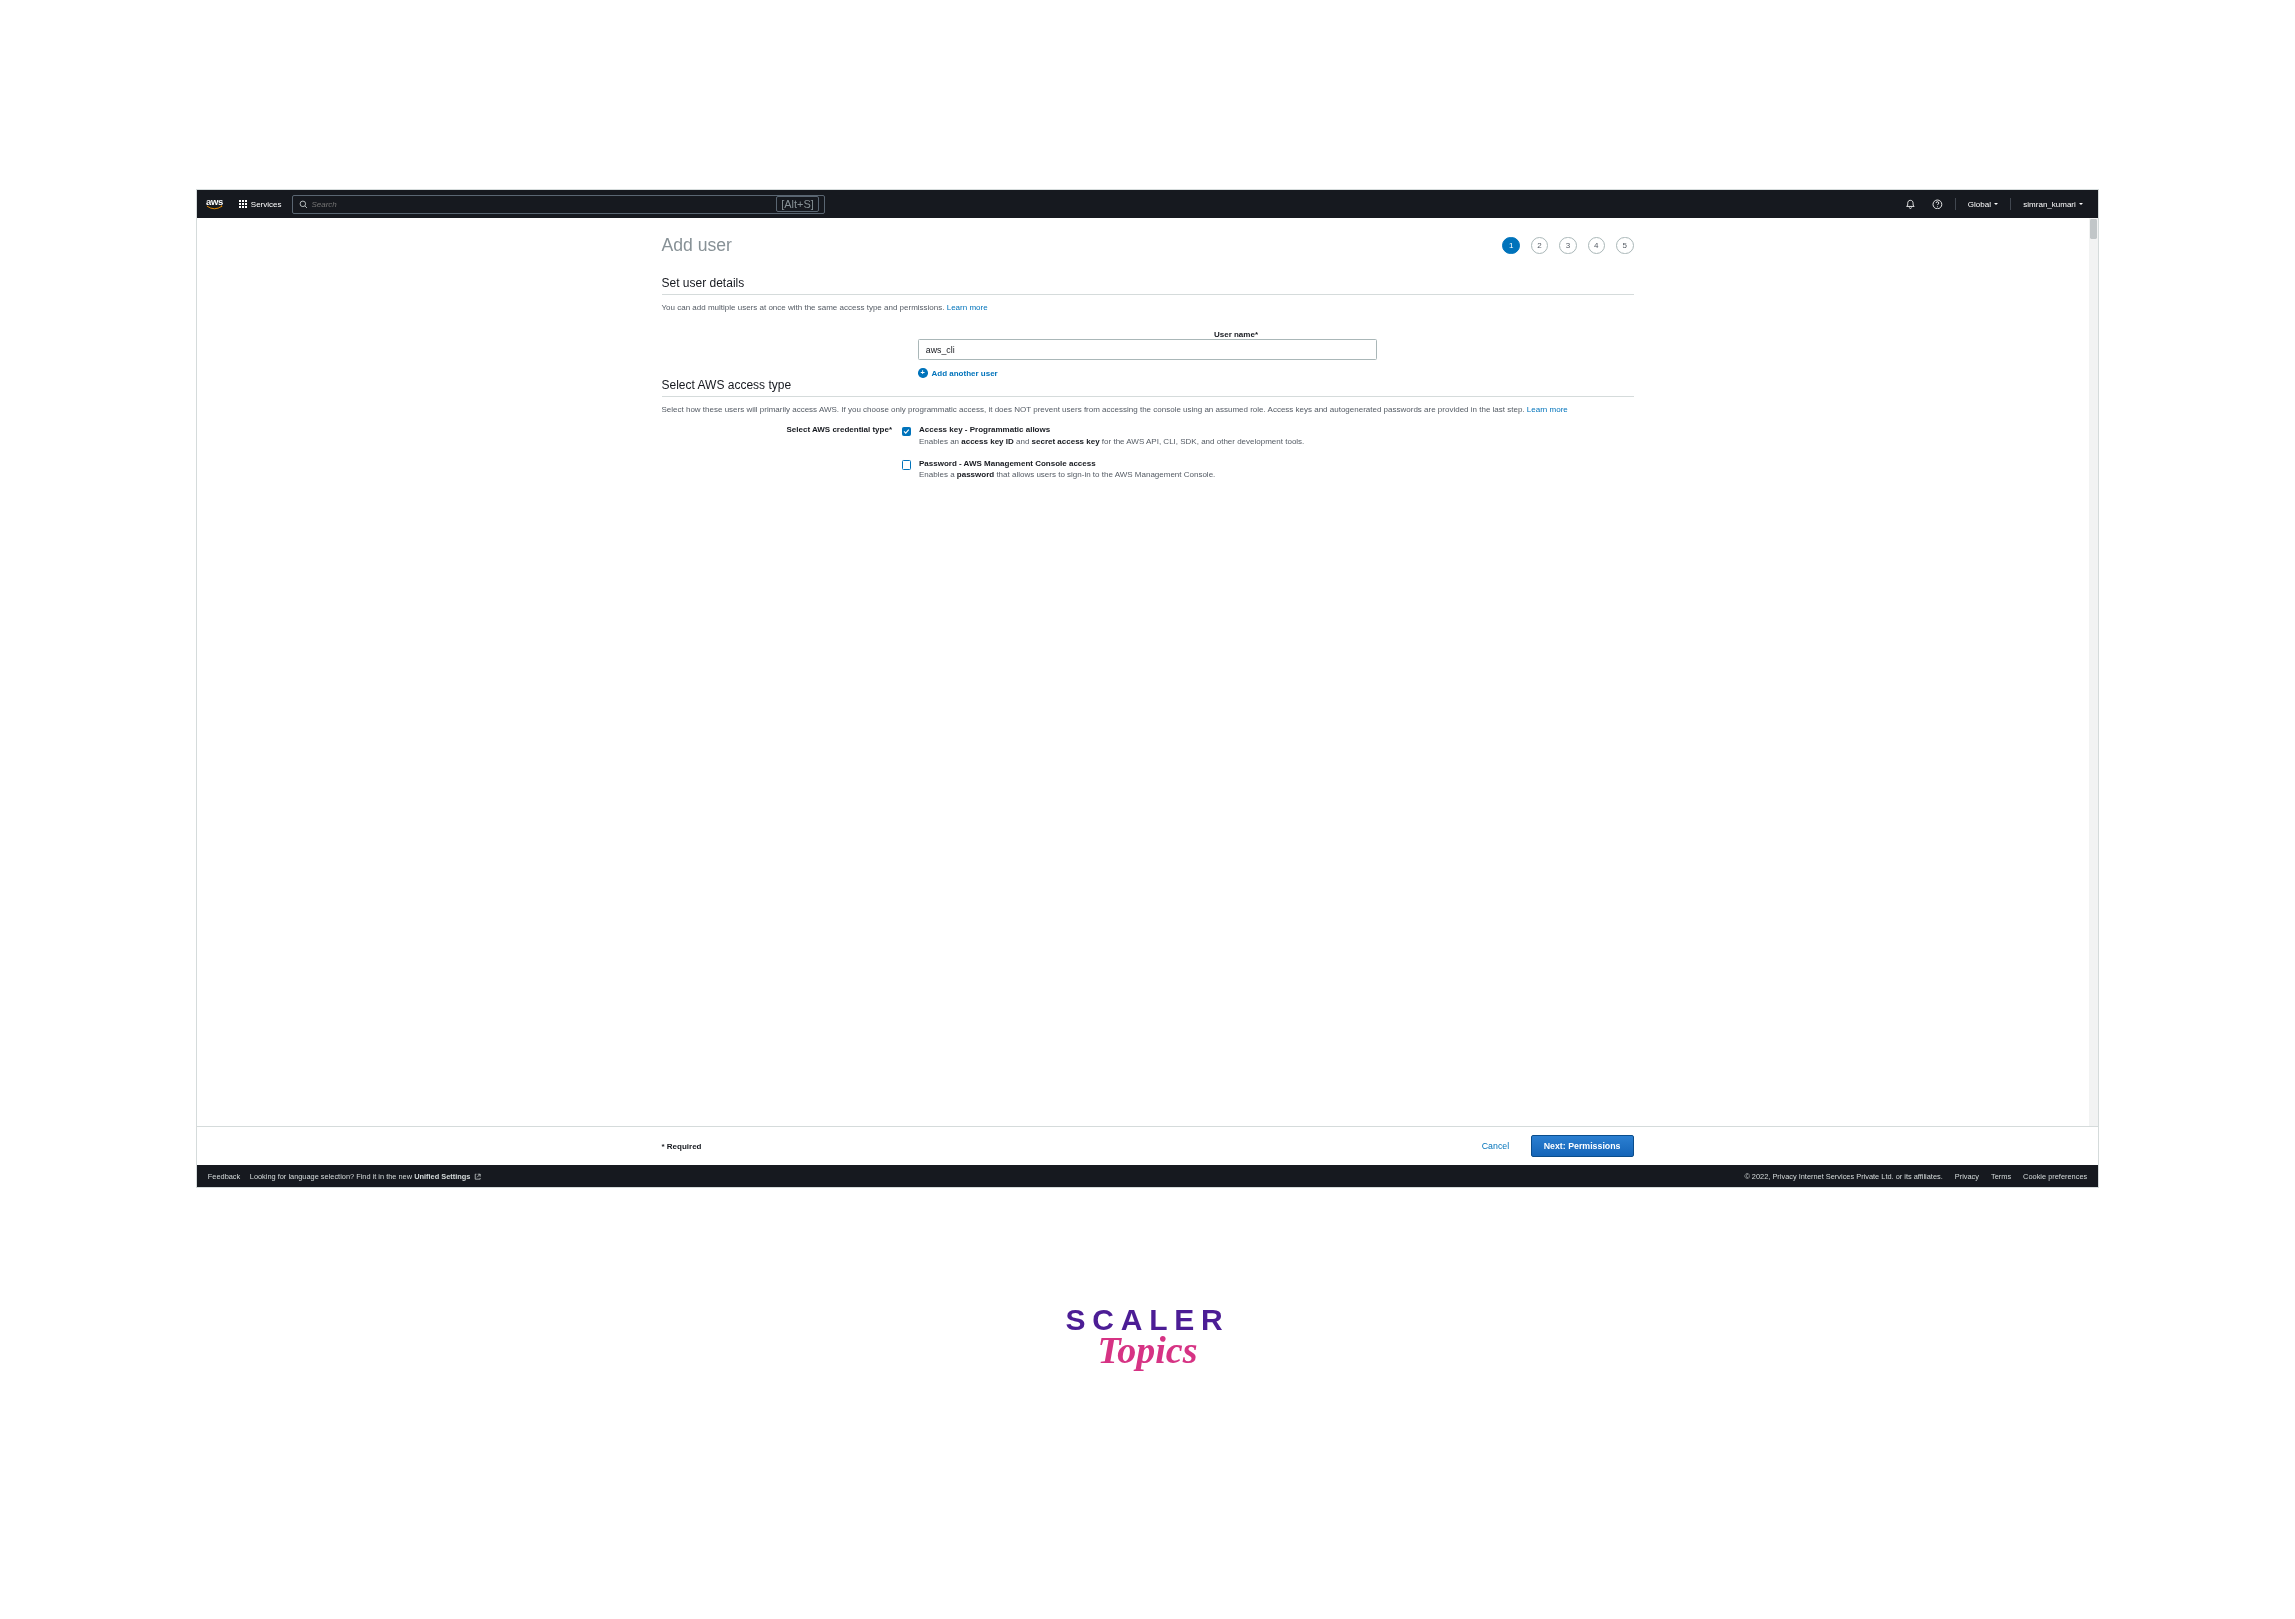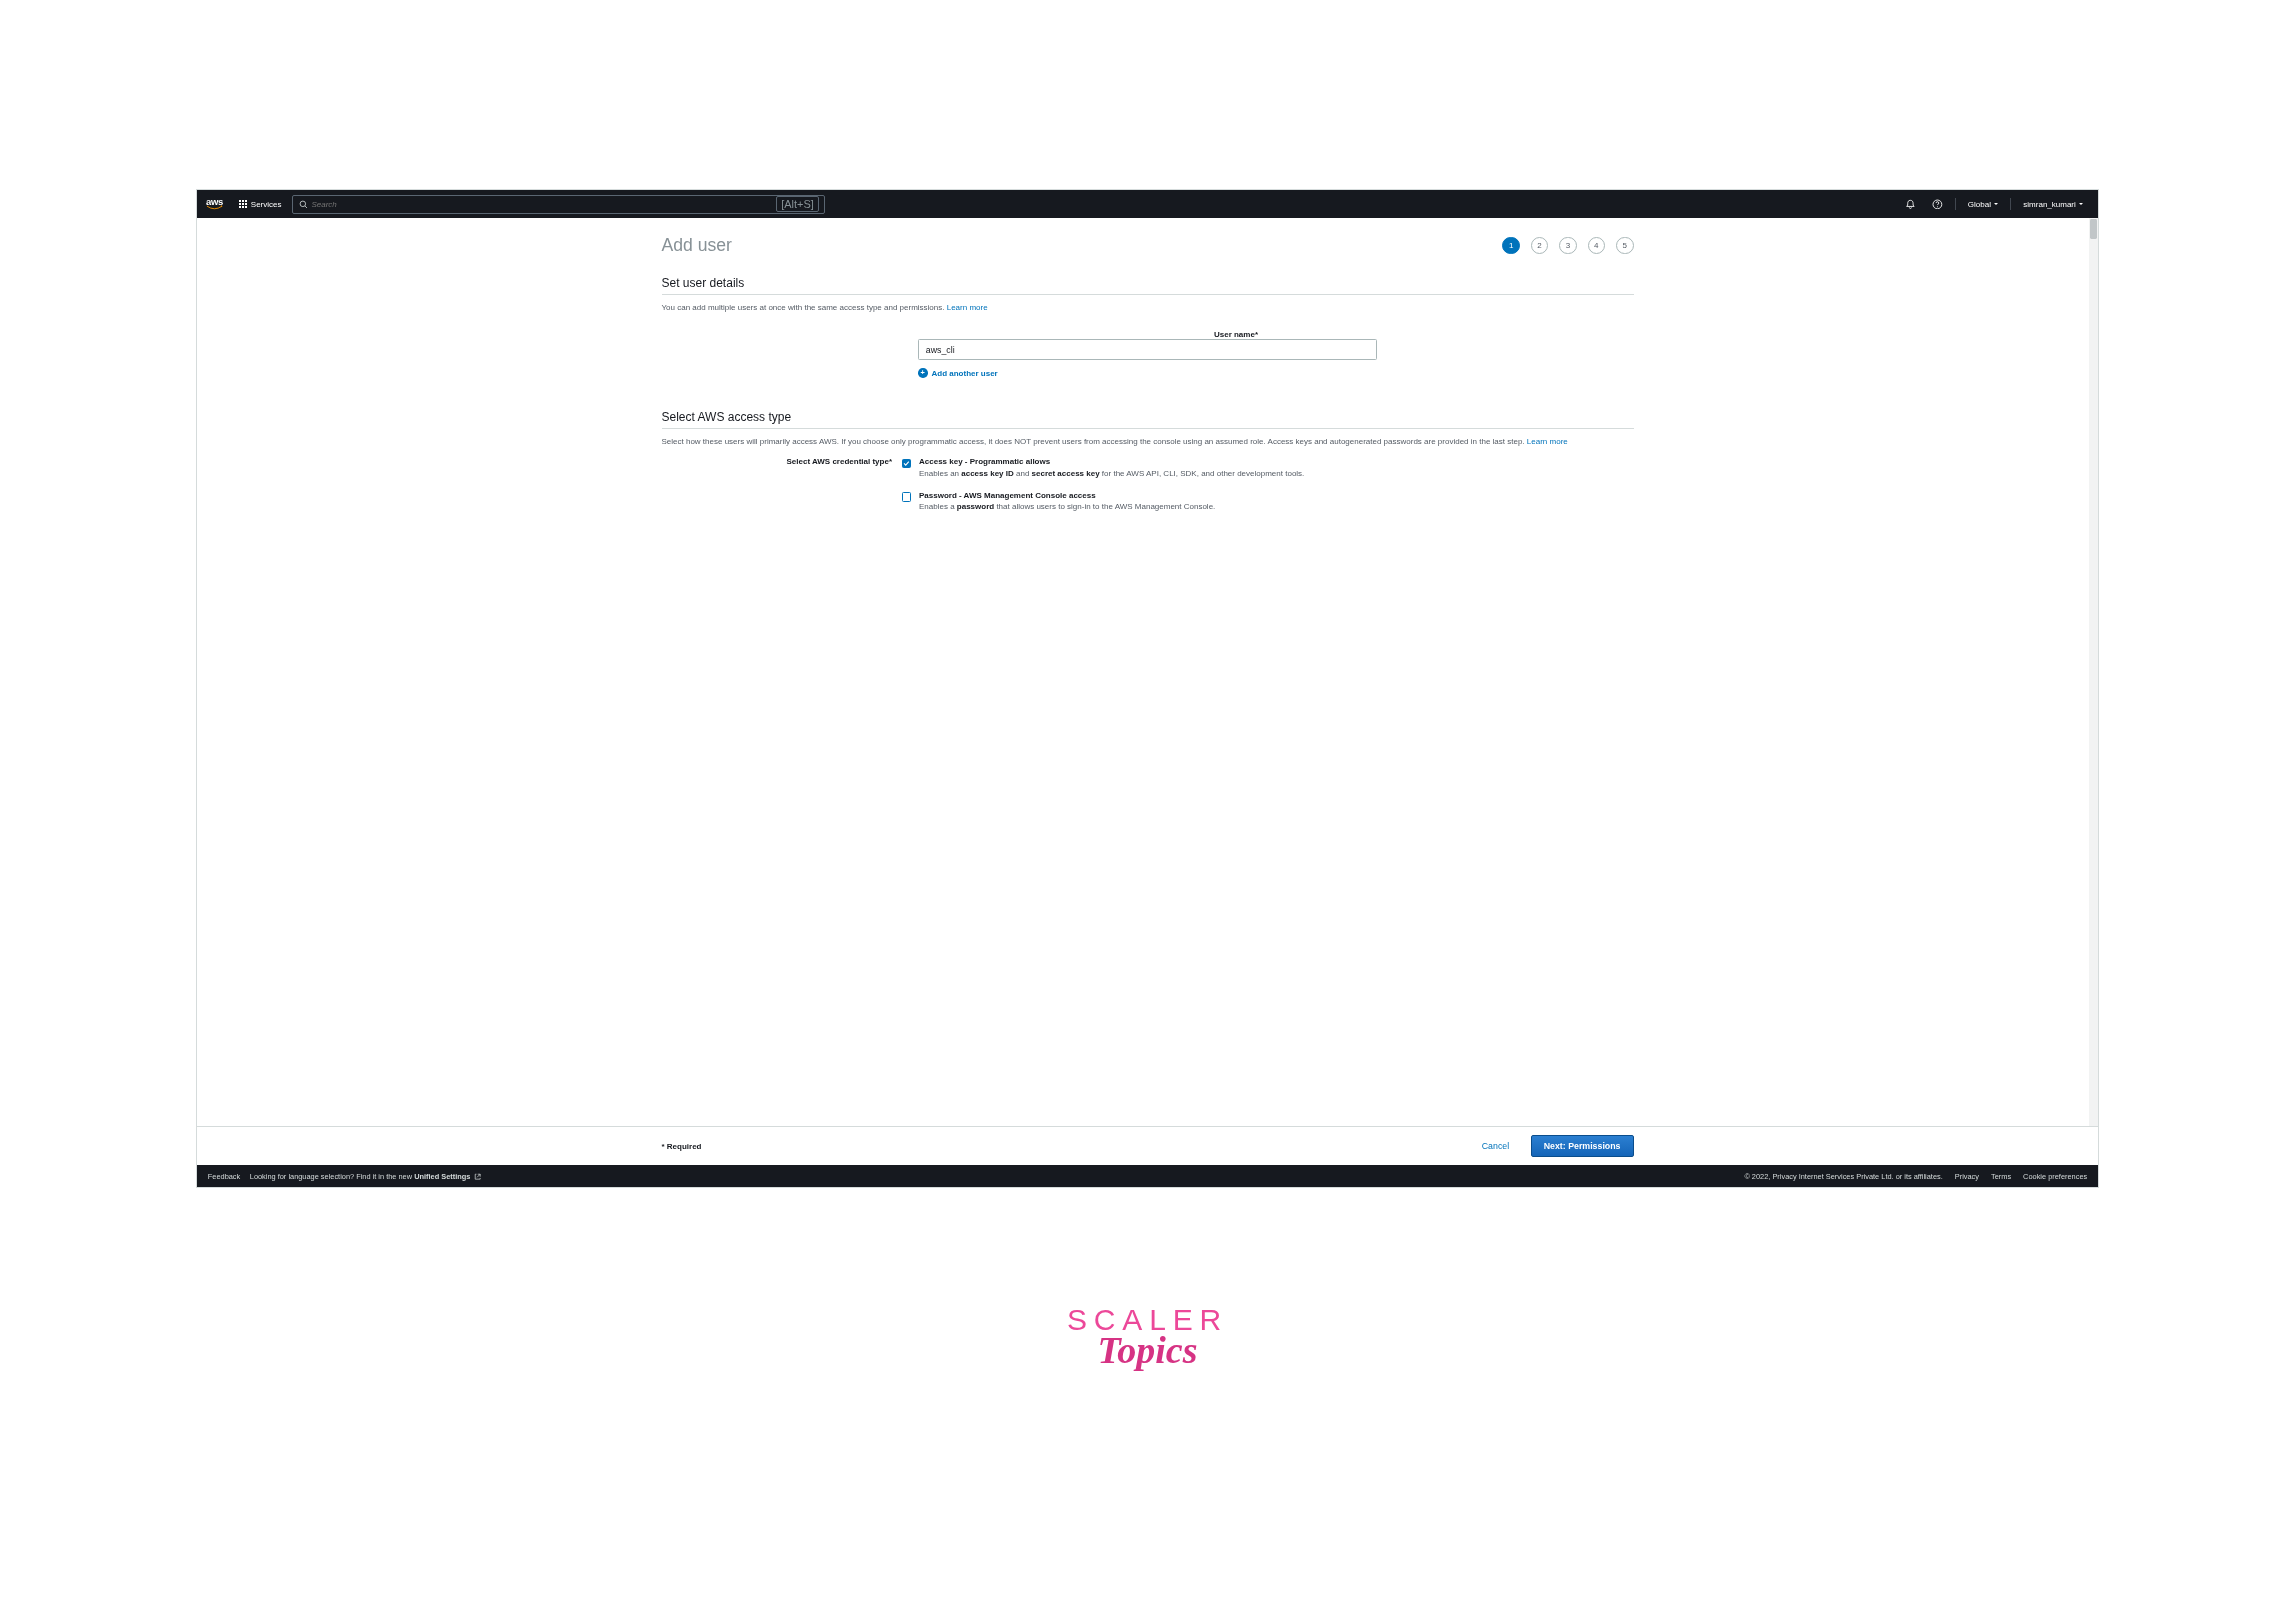--- a/index.html
+++ b/index.html
@@ -31,21 +31,21 @@
 .section-title { font-size: 12px; font-weight: 400; color: #16191f; margin-bottom: 4px; }
 .section-sep { border: none; border-top: 0.7px solid #d5dbdb; margin: 4px 0 6.8px 0; }
 .helper { font-size: 8px; color: #545b64; line-height: 1.5; }
 .helper a { color: #0073bb; text-decoration: none; cursor: pointer; }
 .form-row { display: flex; align-items: center; margin-top: 12px; flex-direction: column; }
 .form-label { width: 240px; text-align: right; font-size: 8px; font-weight: 700; color: #16191f; padding-right: 9.5px; padding-top: 4px; }
 .form-control { flex: 1; }
 .text-input { width: 459px; height: 21.6px; border: 0.7px solid #aab7b8; border-radius: 1.4px; padding: 0 6.8px; font-size: 8.8px; color: #16191f; }
 .add-another { display: flex; align-items: center; gap: 4px; color: #0073bb; font-size: 8px; font-weight: 700; margin-top: 8px; cursor: pointer; }
 .plus-circle { width: 9.5px; height: 9.5px; border-radius: 50%; background: #0073bb; color: #fff; display: flex; align-items: center; justify-content: center; font-size: 7.4px; line-height: 1; }
-.section2 { margin-top: 32px; }
+.section2 { }
 .cred-row { display: flex; align-items: flex-start; margin-top: 9.5px; }
 .cred-label { width: 240px; text-align: right; font-size: 8px; font-weight: 700; color: #16191f; padding-right: 9.5px; }
 .checkbox { width: 9.5px; height: 9.5px; border: 0.7px solid #0073bb; border-radius: 1.4px; margin-top: 1.4px; display: flex; align-items: center; justify-content: center; flex-shrink: 0; }
 .checkbox.checked { background: #0073bb; }
 .checkbox.checked svg { display: block; }
 .checkbox svg { display: none; }
 .cred-body { margin-left: 8px; max-width: 540px; }
 .cred-title { font-size: 8px; font-weight: 700; color: #16191f; }
 .cred-desc { font-size: 8px; color: #545b64; margin-top: 1.4px; line-height: 1.4; }
 .cred-desc b { color: #16191f; font-weight: 700; }
@@ -59,21 +59,21 @@
 .footer-left { display: flex; align-items: center; gap: 9.5px; }
 .footer-left a { color: #d5dbdb; text-decoration: none; }
 .footer b { font-weight: 700; }
 .footer-spacer { flex: 1; }
 .footer-right { display: flex; align-items: center; gap: 12px; }
 .footer-right a { color: #d5dbdb; text-decoration: none; }
 .ext-icon { display: inline-block; vertical-align: middle; margin-left: 2px; }
 .scrollbar-vis { position: absolute; top: 0; right: 0; width: 9.5px; height: 100%; background: #f2f3f3; }
 .scrollbar-thumb { position: absolute; top: 1.4px; right: 1.4px; width: 6.8px; height: 20px; background: #c1c6c8; border-radius: 1.4px; }
 .watermark { text-align: center; margin-top: 115px; }
-.watermark-main { font-family: "Arial Black", Arial, sans-serif; font-size: 30px; font-weight: 400; letter-spacing: 6.8px; color: #ec4899; }
+.watermark-main { font-family: "Arial Black", Arial, sans-serif; font-size: 30px; font-weight: 700; letter-spacing: 6.8px; color: #4c1d95; }
 .watermark-sub { font-family: cursive; font-size: 38px; color: #d63384; font-style: italic; margin-top: -9.5px; font-weight: 700; }
 </style>
 </head>
 <body>
 
 <div class="page-wrap">
   <div class="console">
 
     <div class="topnav">
       <div class="aws-logo">

